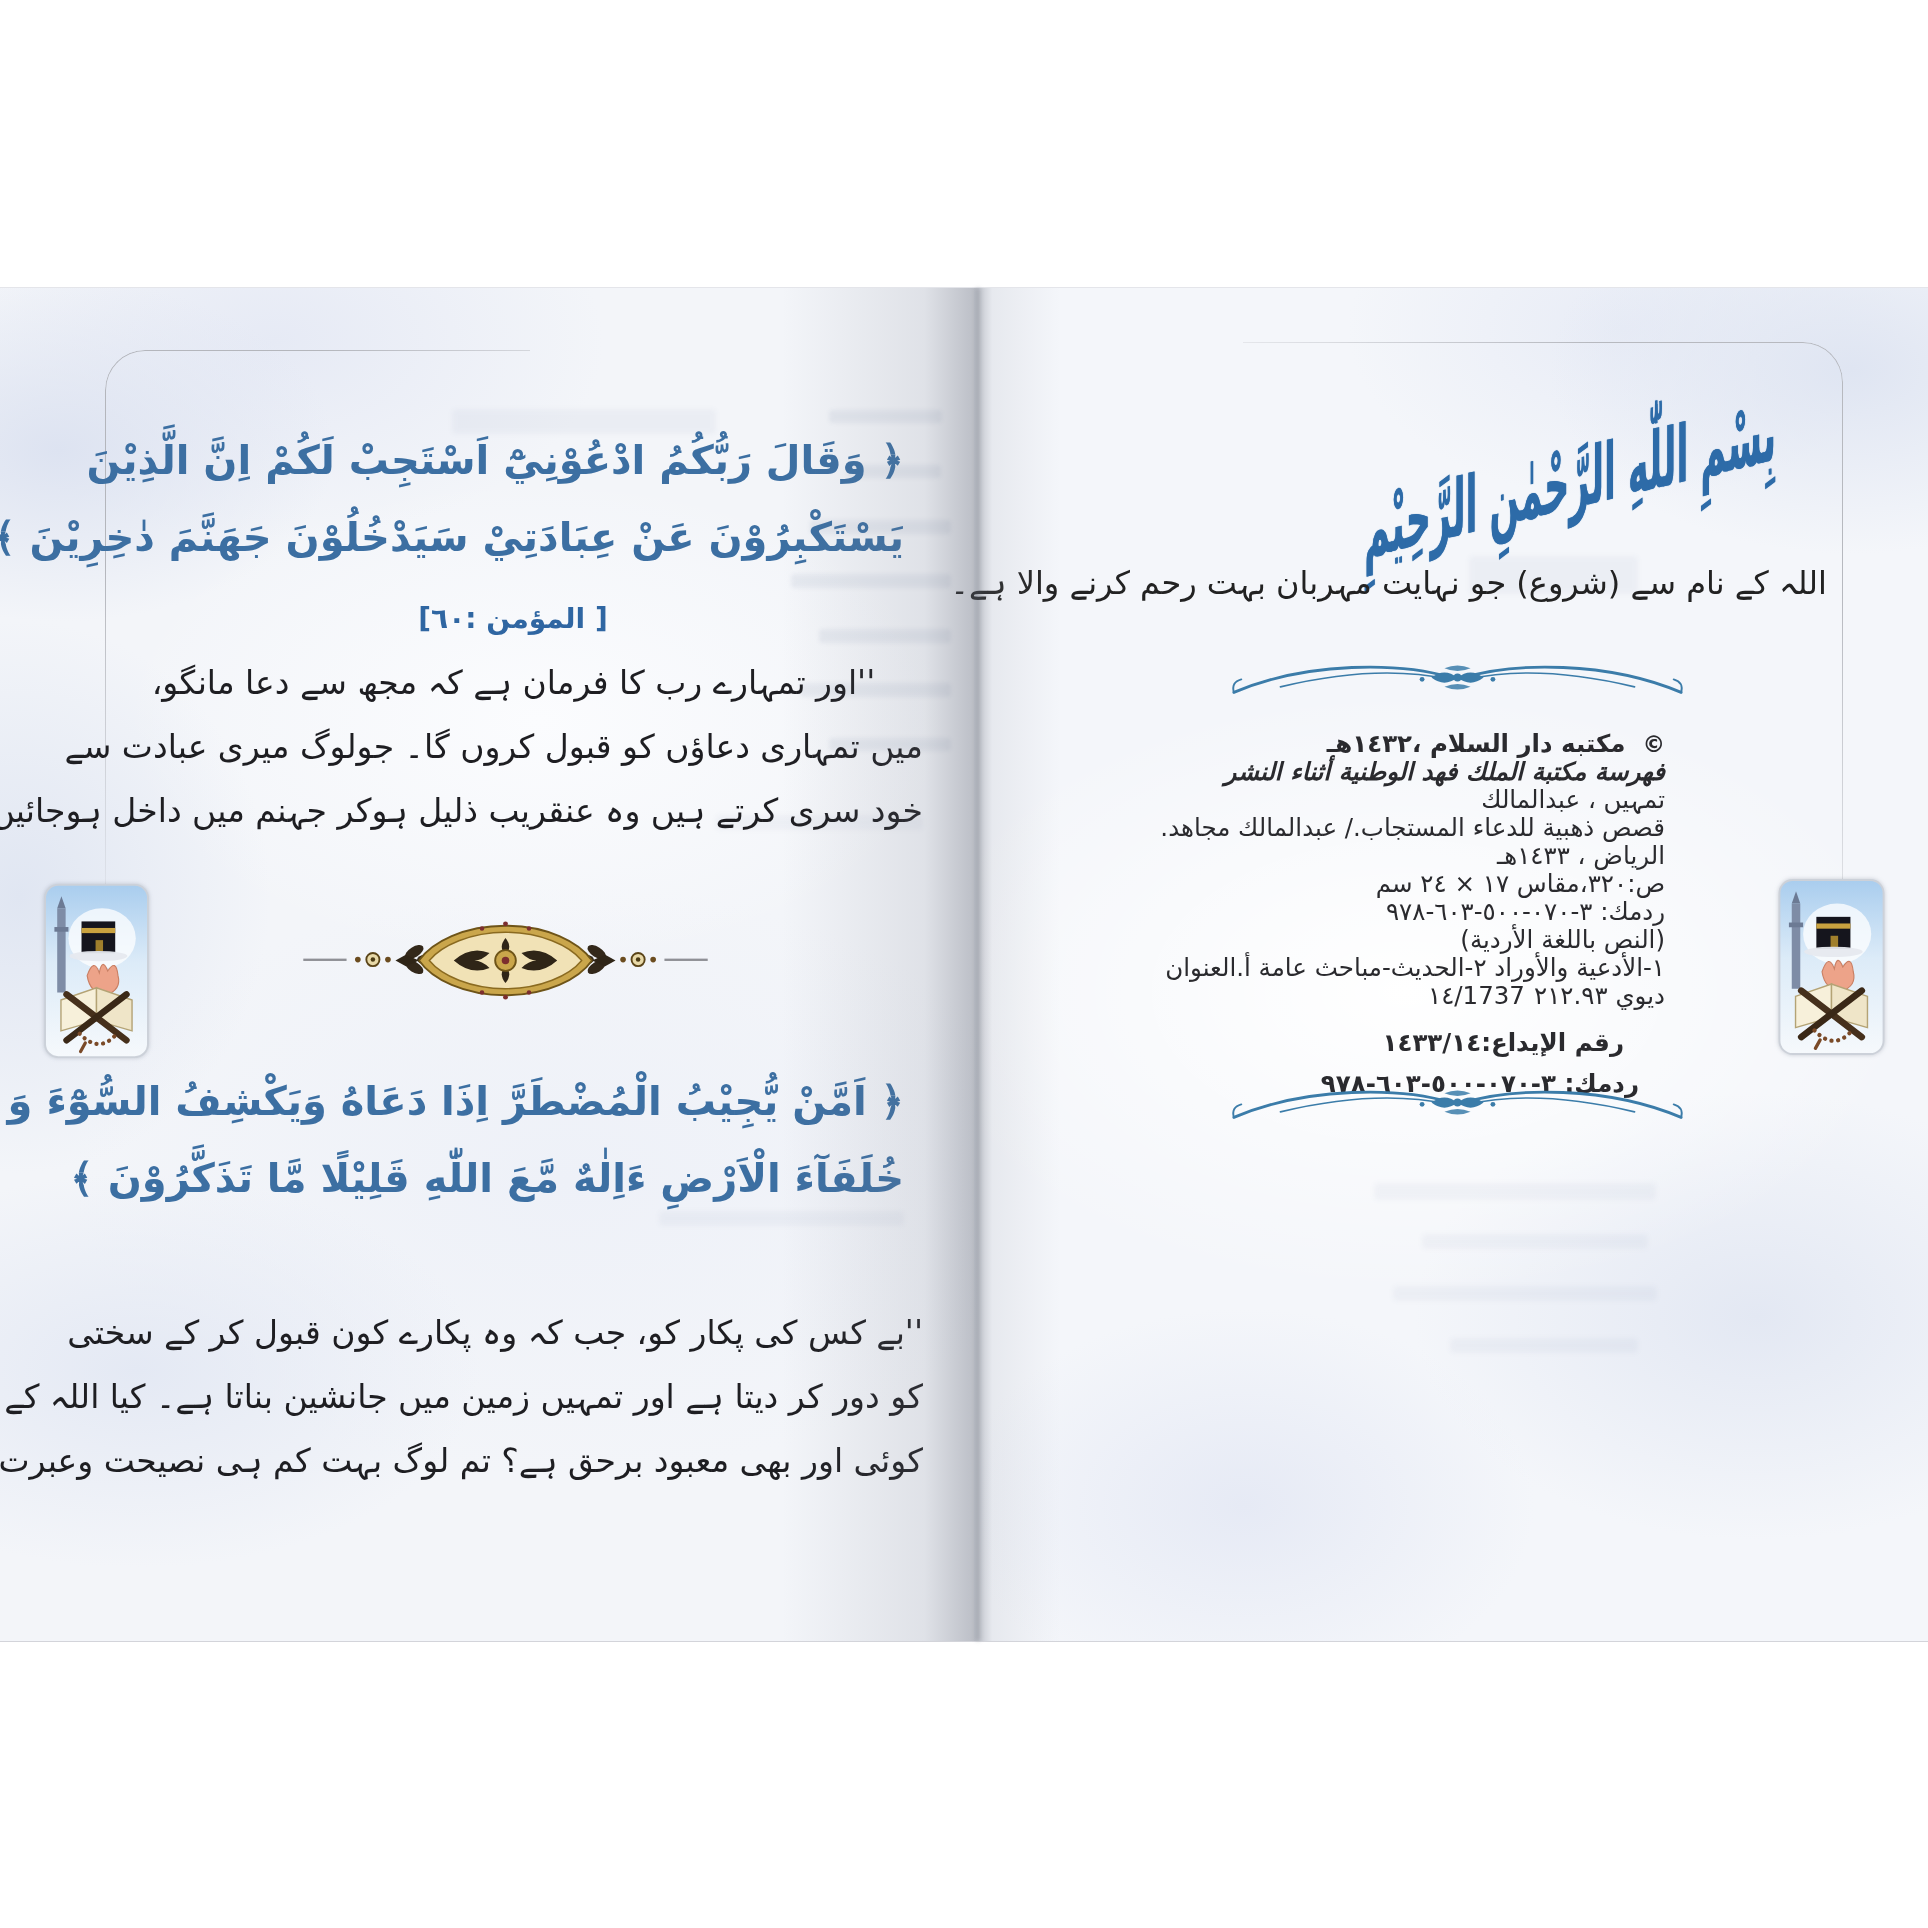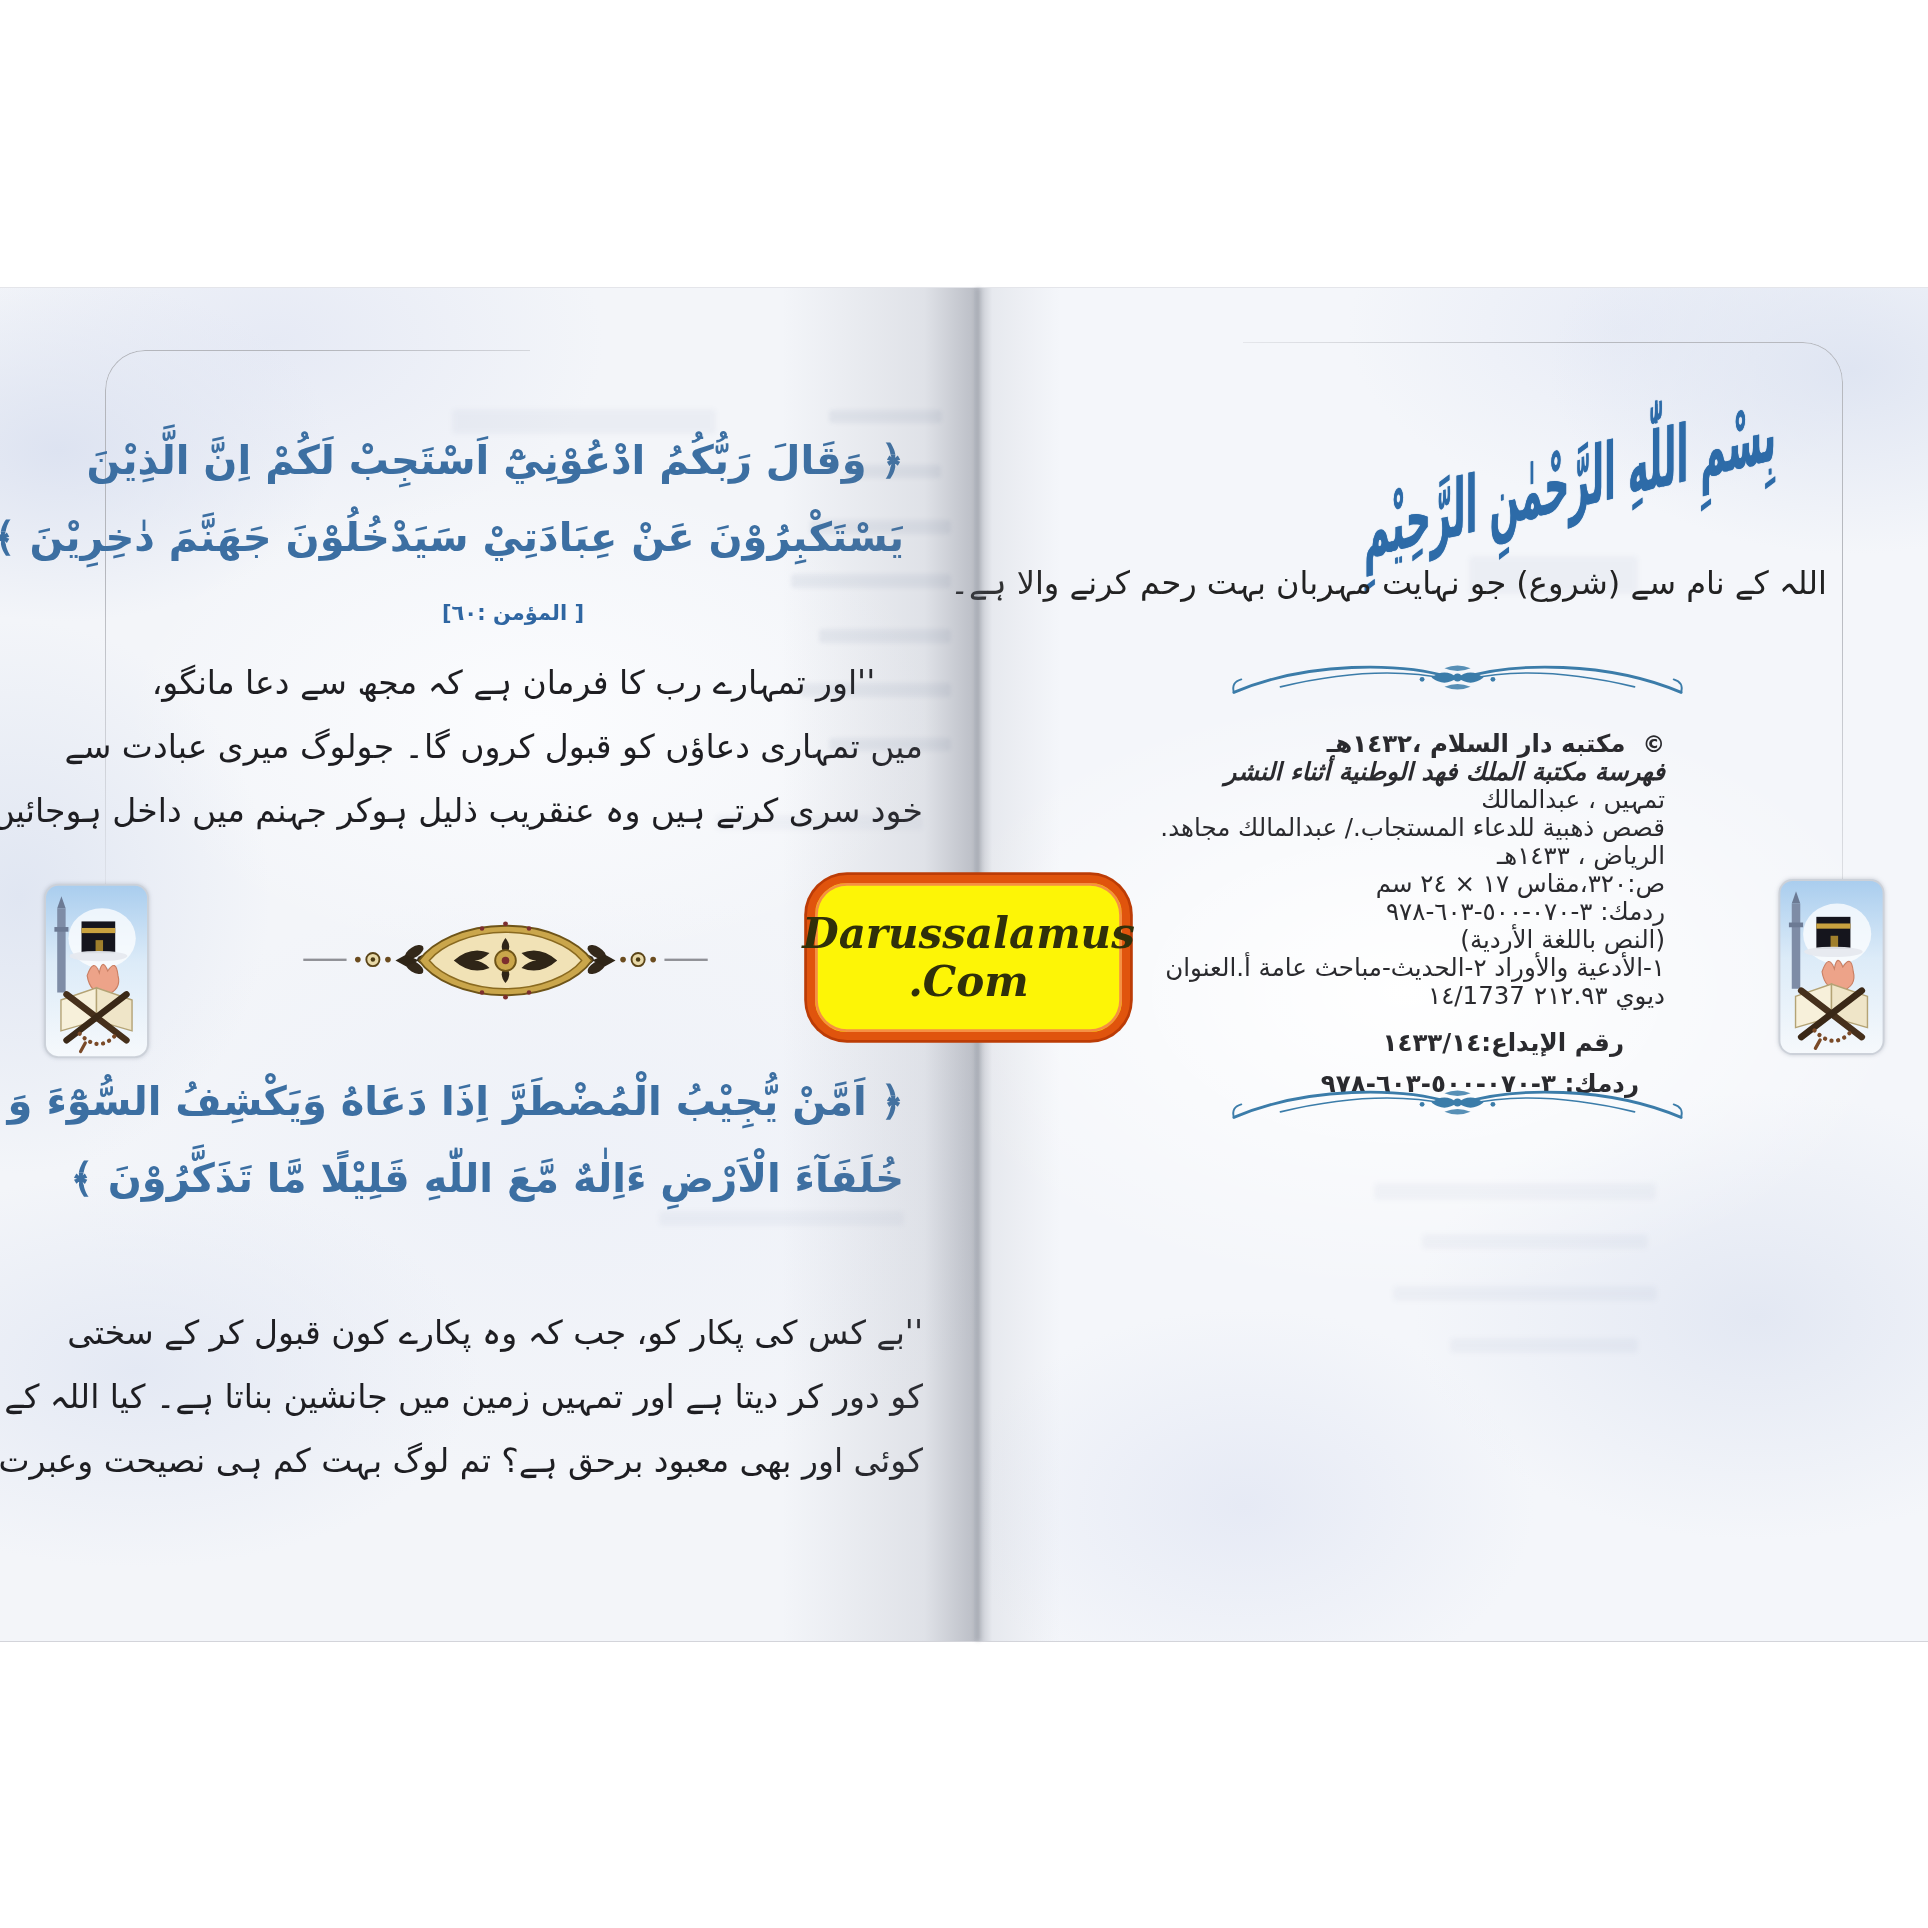--- a/index.html
+++ b/index.html
@@ -35,21 +35,21 @@
      border-top:1.9px solid #b4b6bc;border-left:1.9px solid #b4b6bc;border-top-left-radius:40px;
      -webkit-mask-image:linear-gradient(135deg,#000 22%,transparent 62%);
      mask-image:linear-gradient(135deg,#000 22%,transparent 62%);}
   #frame-right{left:1243px;top:54px;width:599px;height:556px;
      border-top:1.9px solid #b7b9bf;border-right:1.9px solid #b7b9bf;border-top-right-radius:40px;
      -webkit-mask-image:linear-gradient(225deg,#000 22%,transparent 62%);
      mask-image:linear-gradient(225deg,#000 22%,transparent 62%);}
   .aline{position:absolute;left:122px;width:782px;text-align:center;white-space:nowrap;
      font-size:40px;font-weight:bold;color:#3c6fa2;line-height:1.55;direction:rtl;}
   .refline{position:absolute;left:122px;width:782px;text-align:center;white-space:nowrap;
-     font-size:21px;font-weight:bold;color:#2f66a2;direction:rtl;line-height:1.4;}
+     font-size:28px;font-weight:bold;color:#2f66a2;direction:rtl;line-height:1.4;}
   .uline{position:absolute;left:104px;width:819px;text-align:center;white-space:nowrap;
      font-size:33px;color:#1e1e22;direction:rtl;line-height:1.55;}
   #bismillah{position:absolute;left:1215px;top:113px;width:443px;height:160px;
      text-align:center;line-height:160px;white-space:nowrap;}
   #bismillah span{display:inline-block;font-size:60px;font-weight:bold;color:#2d6ba8;
      transform:scale(.58,1.32) skewY(-6deg);transform-origin:center;
      text-shadow:0 0 0.9px #2d6ba8;}
   #bismillah-urdu{position:absolute;left:1111px;top:271px;width:716px;text-align:center;
      white-space:nowrap;font-size:32px;color:#222;direction:rtl;line-height:1.5;}
   #cip{position:absolute;left:1141px;top:416px;width:524px;direction:rtl;text-align:right;
@@ -281,20 +281,16 @@
         <path d="M46,98 q7,-20 13,-3 q3,-17 9,-2 q9,-14 11,5 q4,15 -13,21 q-17,-2 -20,-21z" fill="#eda389" stroke="#c97f63" stroke-width="1.2"></path>
         <path d="M18,124 L56,111 L56,146 L18,157 Z" fill="#f7f0da" stroke="#b4a375" stroke-width="1.5"></path>
         <path d="M94,124 L56,111 L56,146 L94,157 Z" fill="#efe5c8" stroke="#b4a375" stroke-width="1.5"></path>
         <path d="M24,118 L88,167" stroke="#46301c" stroke-width="7" stroke-linecap="round"></path>
         <path d="M88,118 L24,167" stroke="#3a2817" stroke-width="7" stroke-linecap="round"></path>
         <path d="M38,160 q20,21 38,2" fill="none" stroke="#7a4a28" stroke-width="4.5" stroke-dasharray="0.1 7" stroke-linecap="round"></path>
         <path d="M44,170 l-5,9" stroke="#7a4a28" stroke-width="3.5" stroke-linecap="round"></path>
       </svg>
     </div>
 
-    <div id="watermark">
-      <div class="wl">Darussalamus</div>
-      <div class="wl">.Com</div>
-    </div>
 
   </div>
 </div>
 
 
 </body></html>

